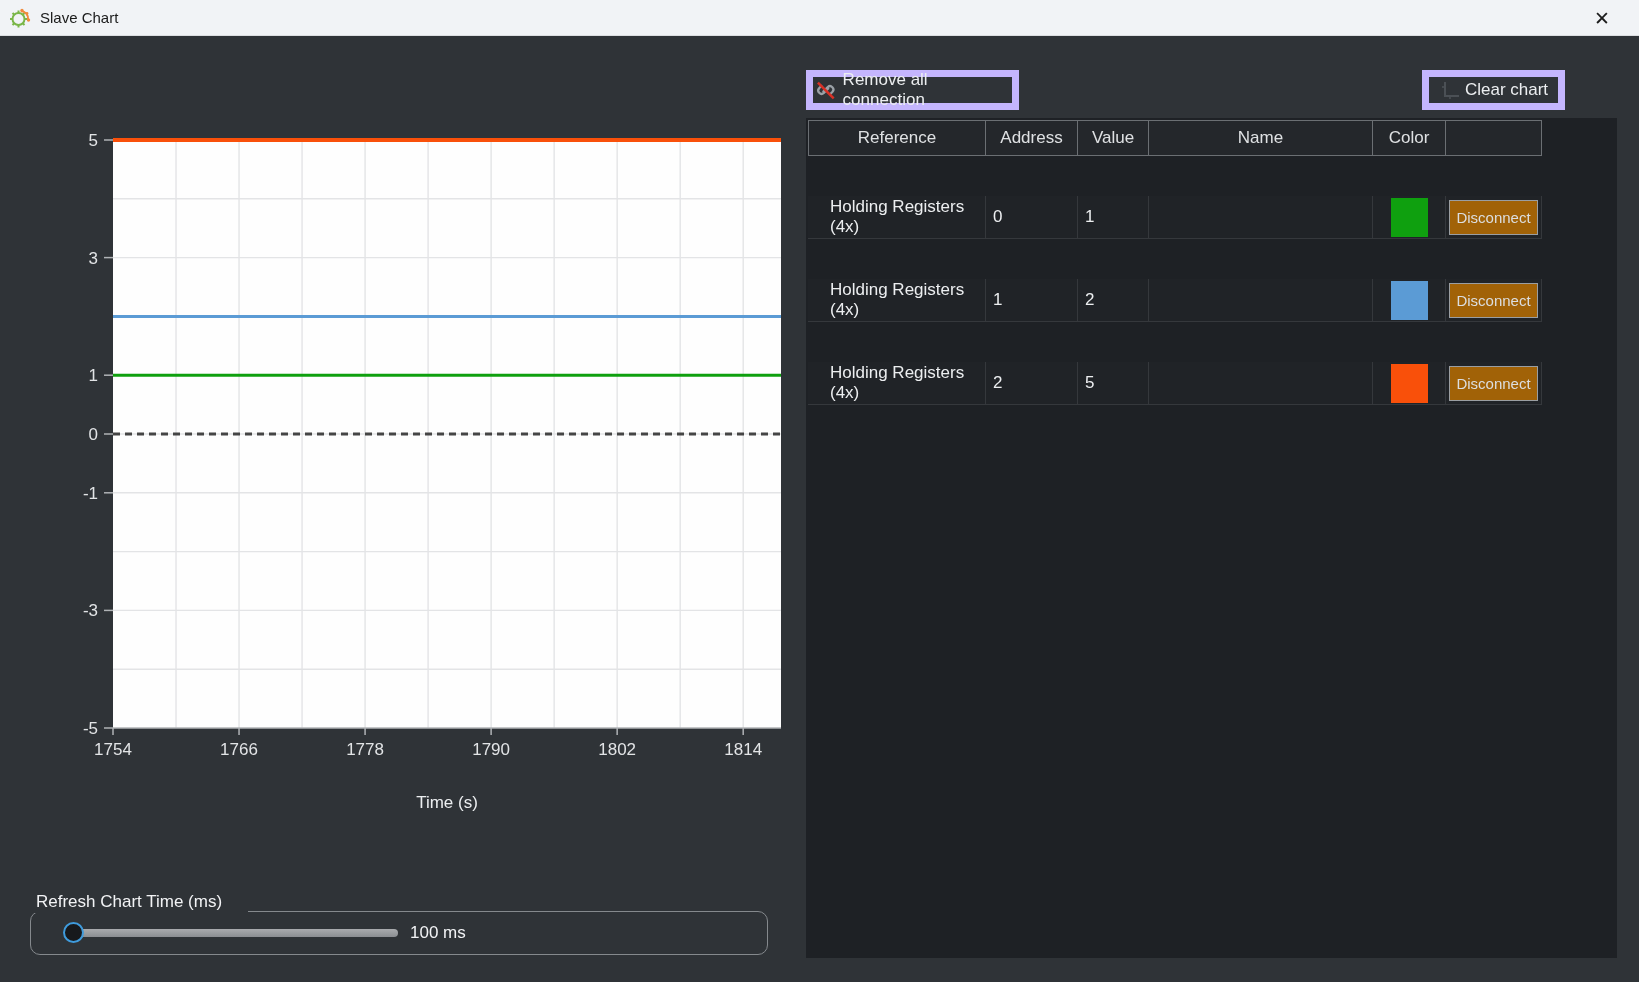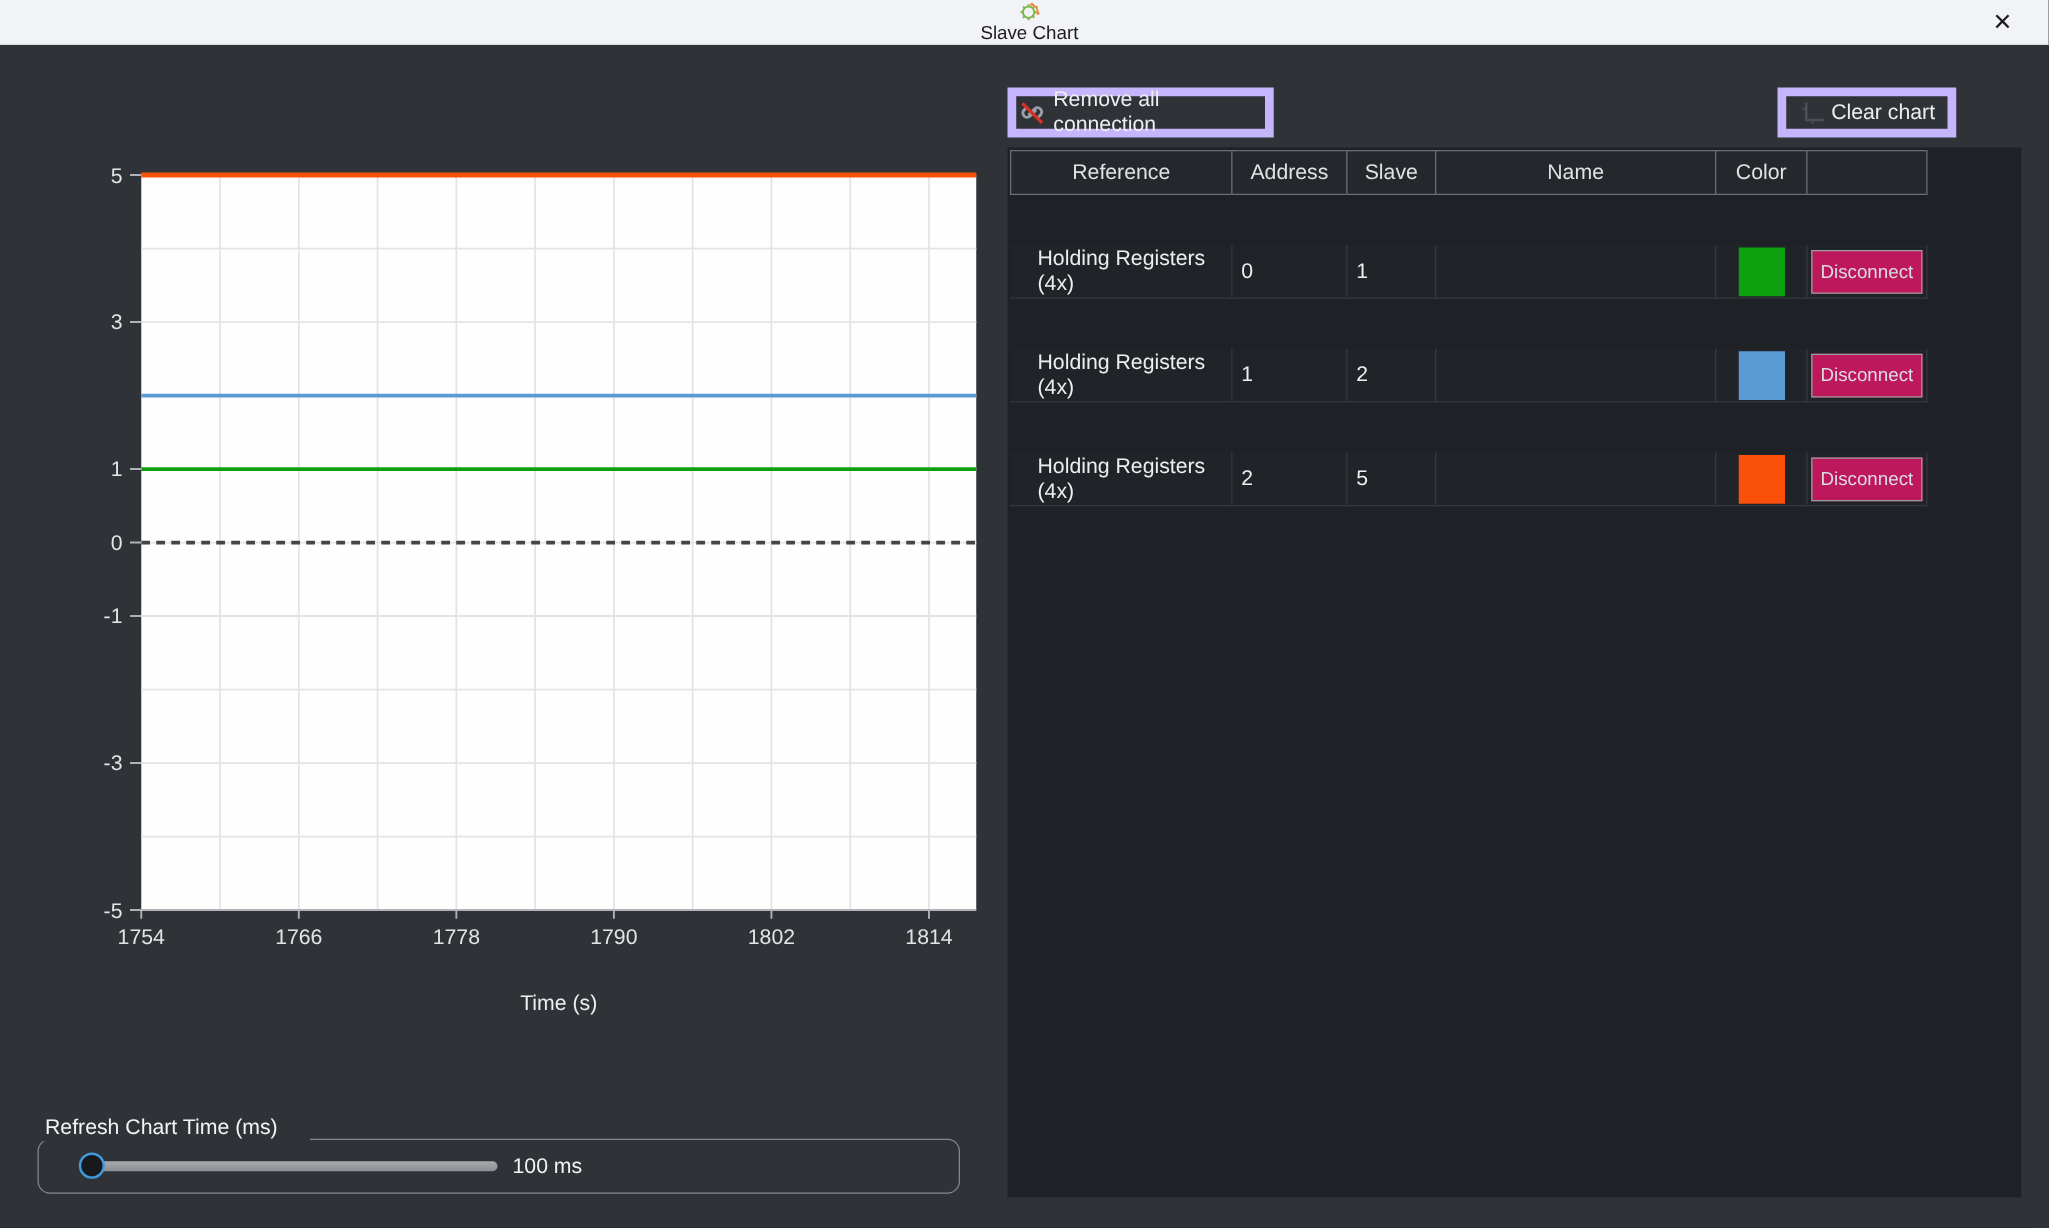--- a/index.html
+++ b/index.html
@@ -1,21 +1,21 @@
 <!DOCTYPE html>
 <html><head>
 <meta charset="utf-8">
 <style>
   * { margin:0; padding:0; box-sizing:border-box; }
   body { background:#1a1c1e; font-family:"Liberation Sans", sans-serif; }
   .window { position:relative; width:1639px; height:982px; background:#2f3337; overflow:hidden; }
 
   
   .titlebar { position:absolute; left:0; top:0; width:100%; height:36px; background:#f1f3f6;
-              border-bottom:1px solid #dcdee1; display:flex; align-items:center;flex-direction:column; }
+              border-bottom:1px solid #dcdee1; display:flex; align-items:center; }
   .titlebar .app-icon { margin-left:8px; width:24px; height:24px; }
   .titlebar .title { margin-left:8px; font-size:15px; color:#1b1b1b; }
   .close-btn { position:absolute; right:14px; top:0; width:46px; height:36px; display:flex;
                align-items:center; justify-content:center; font-size:19px; font-weight:300;
                color:#1b1b1b; cursor:default; }
 
   
   #chart-svg { position:absolute; left:30px; top:120px; }
   #chart-svg text { font-family:"Liberation Sans", sans-serif; }
 
@@ -45,21 +45,21 @@
   .grid-header > div { height:36px; border:1px solid #6b6f73; margin-left:-1px; background:#24272b;
                        color:#dfe1e3; font-size:17px; display:flex; align-items:center; justify-content:center; }
   .grid-header > div:first-child { margin-left:0; }
   .grid-row { display:grid; grid-template-columns:178px 92px 71px 224px 73px 96px; background:#202327;margin-top:40px; }
   .grid-row > div { height:43px; border-right:1px solid #35383c; border-bottom:1px solid #35383c;
                     color:#eceef0; font-size:17px; display:flex; align-items:center; }
   .cell-ref { padding-left:22px; }
   .cell-plain { padding-left:7px; }
   .cell-center { justify-content:center; }
   .swatch { width:37px; height:39px; }
-  .disconnect-btn { width:89px; height:35px; margin:auto; background:#be185d; border:1px solid #9a9ea2;
+  .disconnect-btn { width:89px; height:35px; margin:auto; background:#a16207; border:1px solid #9a9ea2;
                     color:#dcdee0; font-size:15px; display:flex; align-items:center; justify-content:center;
                     cursor:default; }
 </style>
 </head>
 <body>
 
 <div class="window">
 
   <div class="titlebar">
     <svg class="app-icon" viewBox="0 0 24 24">
@@ -166,21 +166,21 @@
       <line x1="11" y1="17" x2="11" y2="20" stroke="#4b5055" stroke-width="1.6"></line>
     </svg>
     <span>Clear chart</span>
   </div>
 
   <div class="grid-panel">
     <div class="grid-table">
       <div class="grid-header">
         <div>Reference</div>
         <div>Address</div>
-        <div>Slave</div>
+        <div>Value</div>
         <div>Name</div>
         <div>Color</div>
         <div></div>
       </div>
 
       <div class="grid-row">
         <div class="cell-ref">Holding Registers (4x)</div>
         <div class="cell-plain">0</div>
         <div class="cell-plain">1</div>
         <div class="cell-plain"></div>

